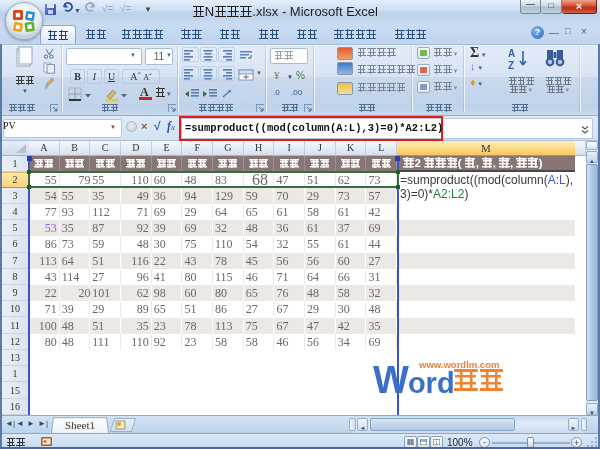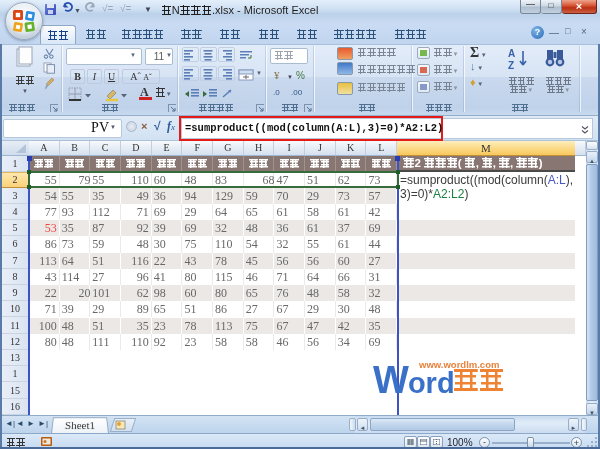--- a/index.html
+++ b/index.html
@@ -34,21 +34,21 @@
  background-size:100% 3px,88% 2.5px,100% 3px,2.5px 100%,2.5px 88%,88% 2.5px;
  background-position:50% 2%,50% 34%,50% 98%,30% 50%,74% 50%,50% 66%;}
 </style></head><body>
 
 <div class="ab" style="left:0;top:0;width:600px;height:23px;background:linear-gradient(#e3eefa,#cfe0f3 40%,#bcd2ea 60%,#c8daf0)"></div>
 <div class="ab" style="left:520px;top:0;width:77px;height:14px;display:flex">
 <div style="width:21px;height:14px;background:linear-gradient(#eef3f8,#cdd8e4 45%,#aebfd0 55%,#c3d1df);border:1px solid #77879a;border-top:none;border-radius:0 0 3px 3px;color:#222;font-size:9px;text-align:center;line-height:8px">—</div>
 <div style="width:21px;height:14px;background:linear-gradient(#eef3f8,#cdd8e4 45%,#aebfd0 55%,#c3d1df);border:1px solid #77879a;border-top:none;border-left:none;border-radius:0 0 3px 3px;color:#222;font-size:8px;text-align:center;line-height:12px">□</div>
 <div style="width:35px;height:14px;background:linear-gradient(#eda38d,#d95c3c 40%,#b92f12 60%,#cb6044);border:1px solid #6e2417;border-top:none;border-left:none;border-radius:0 0 3px 3px;color:#fff;font-size:11px;font-weight:bold;text-align:center;line-height:12px">×</div>
 </div>
-<div class="ab" style="left:161px;top:4px;width:260px;height:14px;font-size:11px;color:#1e1e1e;text-align:left;white-space:nowrap"><i class="z"></i>N<i class="z"></i><i class="z"></i><i class="z"></i>.xlsx - Microsoft Excel</div>
+<div class="ab" style="left:155px;top:4px;width:260px;height:14px;font-size:13px;color:#1e1e1e;text-align:center;white-space:nowrap"><i class="z"></i>N<i class="z"></i><i class="z"></i><i class="z"></i>.xlsx - Microsoft Excel</div>
 <div class="ab" style="left:44px;top:3px;width:130px;height:16px;font-size:11px">
     <span class="ab" style="left:1px;top:1px;width:11px;height:11px;background:linear-gradient(135deg,#6a7fd8,#3547b8);border-radius:1px"></span>
     <span class="ab" style="left:3px;top:1px;width:7px;height:4px;background:#dde4f4"></span>
     <span class="ab" style="left:4px;top:7px;width:5px;height:4px;background:#c8d2ec"></span>
     <span class="ab" style="left:18px;top:-3px;color:#2a50b0;font-size:13px;font-weight:bold"><svg width="12" height="11" viewBox="0 0 12 11">
         <path d="M2 6 a4 4 0 1 1 1.2 2.8" fill="none" stroke="#2a50b0" stroke-width="1.8"></path>
         <path d="M2 2 v4.5 h4.5 z" fill="#2a50b0"></path>
       </svg></span>
     <span class="ab" style="left:30px;top:4px;font-size:7px;color:#456">▼</span>
     <span class="ab" style="left:40px;top:-3px;color:#9aa8bc;font-size:13px;font-weight:bold"><svg width="12" height="11" viewBox="0 0 12 11">
@@ -283,21 +283,21 @@
       <circle cx="7" cy="16" r="4.4"></circle>
       <circle cx="17" cy="16" r="4.4"></circle>
       <circle cx="7" cy="16" r="2.2" fill="#b8c8e8"></circle>
       <circle cx="17" cy="16" r="2.2" fill="#b8c8e8"></circle>
       <rect x="10.5" y="6" width="3" height="6" fill="#3a5a9a"></rect>
     </g>
   </svg>
 <div class="ab" style="left:541px;top:77px;width:35px;font-size:9px;color:#6d7988;text-align:center;line-height:8px"><i class="z"></i><i class="z"></i><i class="z"></i><br><i class="z"></i><i class="z"></i><span style="font-size:6px;color:#8a96a4">▼</span></div>
 <div class="ab" style="left:0;top:116px;width:600px;height:25px;background:linear-gradient(#dfeaf6,#d2e2f2);border-bottom:1px solid #abc1da"></div>
 <div class="ab" style="left:3px;top:119px;width:119px;height:19px;background:#fff;border:1px solid #b6c8da;border-radius:2px"></div>
-<div class="ab" style="left:3px;top:120px;width:106px;font-size:14px;color:#111;text-align:right;font-family:'Liberation Serif',serif">PV</div>
+<div class="ab" style="left:3px;top:120px;width:106px;font-size:10px;color:#111;text-align:left;font-family:'Liberation Serif',serif">PV</div>
 <div class="ab" style="left:110px;top:124px;font-size:6px;color:#556">▼</div>
 <div class="ab" style="left:126px;top:121px;width:11px;height:11px;border-radius:50%;background:radial-gradient(#e8eef6,#c2cede);border:1px solid #aab8c8"></div>
 <div class="ab" style="left:141px;top:120px;font-size:11px;font-weight:bold;color:#8a5a40">×</div>
 <div class="ab" style="left:154px;top:119px;font-size:12px;font-weight:bold;color:#33629c">√</div>
 <div class="ab" style="left:167px;top:119px;font-size:12px;font-style:italic;color:#2a5a9a;font-family:'Liberation Serif',serif"><b>f</b><span style="font-size:9px">x</span></div>
 <div class="ab" style="left:181px;top:118px;width:412px;height:21px;background:#fff;border:1px solid #b6c8da"></div>
 <div class="ab" style="left:179px;top:116px;width:264px;height:25px;border:2px solid #e41b17"></div>
 <div class="ab" style="left:185px;top:122px;font-size:10.5px;font-weight:bold;color:#111;font-family:'Liberation Mono',monospace">=sumproduct((mod(column(A:L),3)=0)*A2:L2)</div>
 <svg class="ab" style="left:579px;top:123px" width="12" height="14" viewBox="0 0 12 14">
     <path d="M3 3.5 l3 2.5 3 -2.5 M3 7.5 l3 2.5 3 -2.5" stroke="#556" fill="none" stroke-width="1.1"></path>
@@ -365,21 +365,21 @@
 <div class="ab" style="left:334.70000000000005px;top:171.5px;width:1px;height:16.2px;background:#eceae9"></div>
 <div class="ab" style="left:365.37px;top:171.5px;width:1px;height:16.2px;background:#eceae9"></div>
 <div class="ab" style="left:396px;top:171.5px;width:1px;height:16.2px;background:#eceae9"></div>
 <div class="ab" style="left:29.0px;top:171.5px;width:30.7px;height:16.2px;text-align:right;padding-right:3px;font-size:12px;color:#686868;line-height:16px;font-family:'Liberation Serif',serif">55</div>
 <div class="ab" style="left:59.7px;top:171.5px;width:30.7px;height:16.2px;text-align:right;padding-left:2px;font-size:12px;color:#686868;line-height:16px;font-family:'Liberation Serif',serif">79</div>
 <div class="ab" style="left:90.3px;top:171.5px;width:30.7px;height:16.2px;text-align:left;padding-left:2px;font-size:12px;color:#686868;line-height:16px;font-family:'Liberation Serif',serif">55</div>
 <div class="ab" style="left:121.0px;top:171.5px;width:30.7px;height:16.2px;text-align:right;padding-right:3px;font-size:12px;color:#686868;line-height:16px;font-family:'Liberation Serif',serif">110</div>
 <div class="ab" style="left:151.7px;top:171.5px;width:30.7px;height:16.2px;text-align:left;padding-left:2px;font-size:12px;color:#686868;line-height:16px;font-family:'Liberation Serif',serif">60</div>
 <div class="ab" style="left:182.4px;top:171.5px;width:30.7px;height:16.2px;text-align:left;padding-left:2px;font-size:12px;color:#686868;line-height:16px;font-family:'Liberation Serif',serif">48</div>
 <div class="ab" style="left:213.0px;top:171.5px;width:30.7px;height:16.2px;text-align:left;padding-left:2px;font-size:12px;color:#686868;line-height:16px;font-family:'Liberation Serif',serif">83</div>
-<div class="ab" style="left:243.7px;top:171.5px;width:30.7px;height:21px;text-align:right;padding-left:2px;font-size:12px;color:#686868;line-height:16px;font-family:'Liberation Serif',serif">68</div>
+<div class="ab" style="left:243.7px;top:171.5px;width:30.7px;height:21px;text-align:center;padding-left:2px;font-size:16px;color:#686868;line-height:16px;font-family:'Liberation Serif',serif">68</div>
 <div class="ab" style="left:274.4px;top:171.5px;width:30.7px;height:16.2px;text-align:left;padding-left:2px;font-size:12px;color:#686868;line-height:16px;font-family:'Liberation Serif',serif">47</div>
 <div class="ab" style="left:305.0px;top:171.5px;width:30.7px;height:16.2px;text-align:left;padding-left:2px;font-size:12px;color:#686868;line-height:16px;font-family:'Liberation Serif',serif">51</div>
 <div class="ab" style="left:335.7px;top:171.5px;width:30.7px;height:16.2px;text-align:left;padding-left:2px;font-size:12px;color:#686868;line-height:16px;font-family:'Liberation Serif',serif">62</div>
 <div class="ab" style="left:366.4px;top:171.5px;width:30.7px;height:16.2px;text-align:left;padding-left:2px;font-size:12px;color:#686868;line-height:16px;font-family:'Liberation Serif',serif">73</div>
 <div class="ab" style="left:29px;top:187.7px;width:546px;height:16.2px;background:#ece8e6"></div>
 <div class="ab" style="left:58.67px;top:187.7px;width:1px;height:16.2px;background:#fff"></div>
 <div class="ab" style="left:89.34px;top:187.7px;width:1px;height:16.2px;background:#fff"></div>
 <div class="ab" style="left:120.01px;top:187.7px;width:1px;height:16.2px;background:#fff"></div>
 <div class="ab" style="left:150.68px;top:187.7px;width:1px;height:16.2px;background:#fff"></div>
 <div class="ab" style="left:181.35000000000002px;top:187.7px;width:1px;height:16.2px;background:#fff"></div>
@@ -433,21 +433,21 @@
 <div class="ab" style="left:120.01px;top:220.2px;width:1px;height:16.2px;background:#fff"></div>
 <div class="ab" style="left:150.68px;top:220.2px;width:1px;height:16.2px;background:#fff"></div>
 <div class="ab" style="left:181.35000000000002px;top:220.2px;width:1px;height:16.2px;background:#fff"></div>
 <div class="ab" style="left:212.02px;top:220.2px;width:1px;height:16.2px;background:#fff"></div>
 <div class="ab" style="left:242.69px;top:220.2px;width:1px;height:16.2px;background:#fff"></div>
 <div class="ab" style="left:273.36px;top:220.2px;width:1px;height:16.2px;background:#fff"></div>
 <div class="ab" style="left:304.03000000000003px;top:220.2px;width:1px;height:16.2px;background:#fff"></div>
 <div class="ab" style="left:334.70000000000005px;top:220.2px;width:1px;height:16.2px;background:#fff"></div>
 <div class="ab" style="left:365.37px;top:220.2px;width:1px;height:16.2px;background:#fff"></div>
 <div class="ab" style="left:396px;top:220.2px;width:1px;height:16.2px;background:#fff"></div>
-<div class="ab" style="left:29.0px;top:220.2px;width:30.7px;height:20px;text-align:right;padding-right:3px;font-size:12px;color:#ef4444;line-height:16px;font-family:'Liberation Serif',serif">53</div>
+<div class="ab" style="left:29.0px;top:220.2px;width:30.7px;height:20px;text-align:right;padding-right:3px;font-size:12px;color:#8b5cf6;line-height:16px;font-family:'Liberation Serif',serif">53</div>
 <div class="ab" style="left:59.7px;top:220.2px;width:30.7px;height:16.2px;text-align:left;padding-left:2px;font-size:12px;color:#686868;line-height:16px;font-family:'Liberation Serif',serif">35</div>
 <div class="ab" style="left:90.3px;top:220.2px;width:30.7px;height:16.2px;text-align:left;padding-left:2px;font-size:12px;color:#686868;line-height:16px;font-family:'Liberation Serif',serif">87</div>
 <div class="ab" style="left:121.0px;top:220.2px;width:30.7px;height:16.2px;text-align:right;padding-right:3px;font-size:12px;color:#686868;line-height:16px;font-family:'Liberation Serif',serif">92</div>
 <div class="ab" style="left:151.7px;top:220.2px;width:30.7px;height:16.2px;text-align:left;padding-left:2px;font-size:12px;color:#686868;line-height:16px;font-family:'Liberation Serif',serif">39</div>
 <div class="ab" style="left:182.4px;top:220.2px;width:30.7px;height:16.2px;text-align:left;padding-left:2px;font-size:12px;color:#686868;line-height:16px;font-family:'Liberation Serif',serif">69</div>
 <div class="ab" style="left:213.0px;top:220.2px;width:30.7px;height:16.2px;text-align:left;padding-left:2px;font-size:12px;color:#686868;line-height:16px;font-family:'Liberation Serif',serif">32</div>
 <div class="ab" style="left:243.7px;top:220.2px;width:30.7px;height:16.2px;text-align:left;padding-left:2px;font-size:12px;color:#686868;line-height:16px;font-family:'Liberation Serif',serif">48</div>
 <div class="ab" style="left:274.4px;top:220.2px;width:30.7px;height:16.2px;text-align:left;padding-left:2px;font-size:12px;color:#686868;line-height:16px;font-family:'Liberation Serif',serif">36</div>
 <div class="ab" style="left:305.0px;top:220.2px;width:30.7px;height:16.2px;text-align:left;padding-left:2px;font-size:12px;color:#686868;line-height:16px;font-family:'Liberation Serif',serif">61</div>
 <div class="ab" style="left:335.7px;top:220.2px;width:30.7px;height:16.2px;text-align:left;padding-left:2px;font-size:12px;color:#686868;line-height:16px;font-family:'Liberation Serif',serif">37</div>

